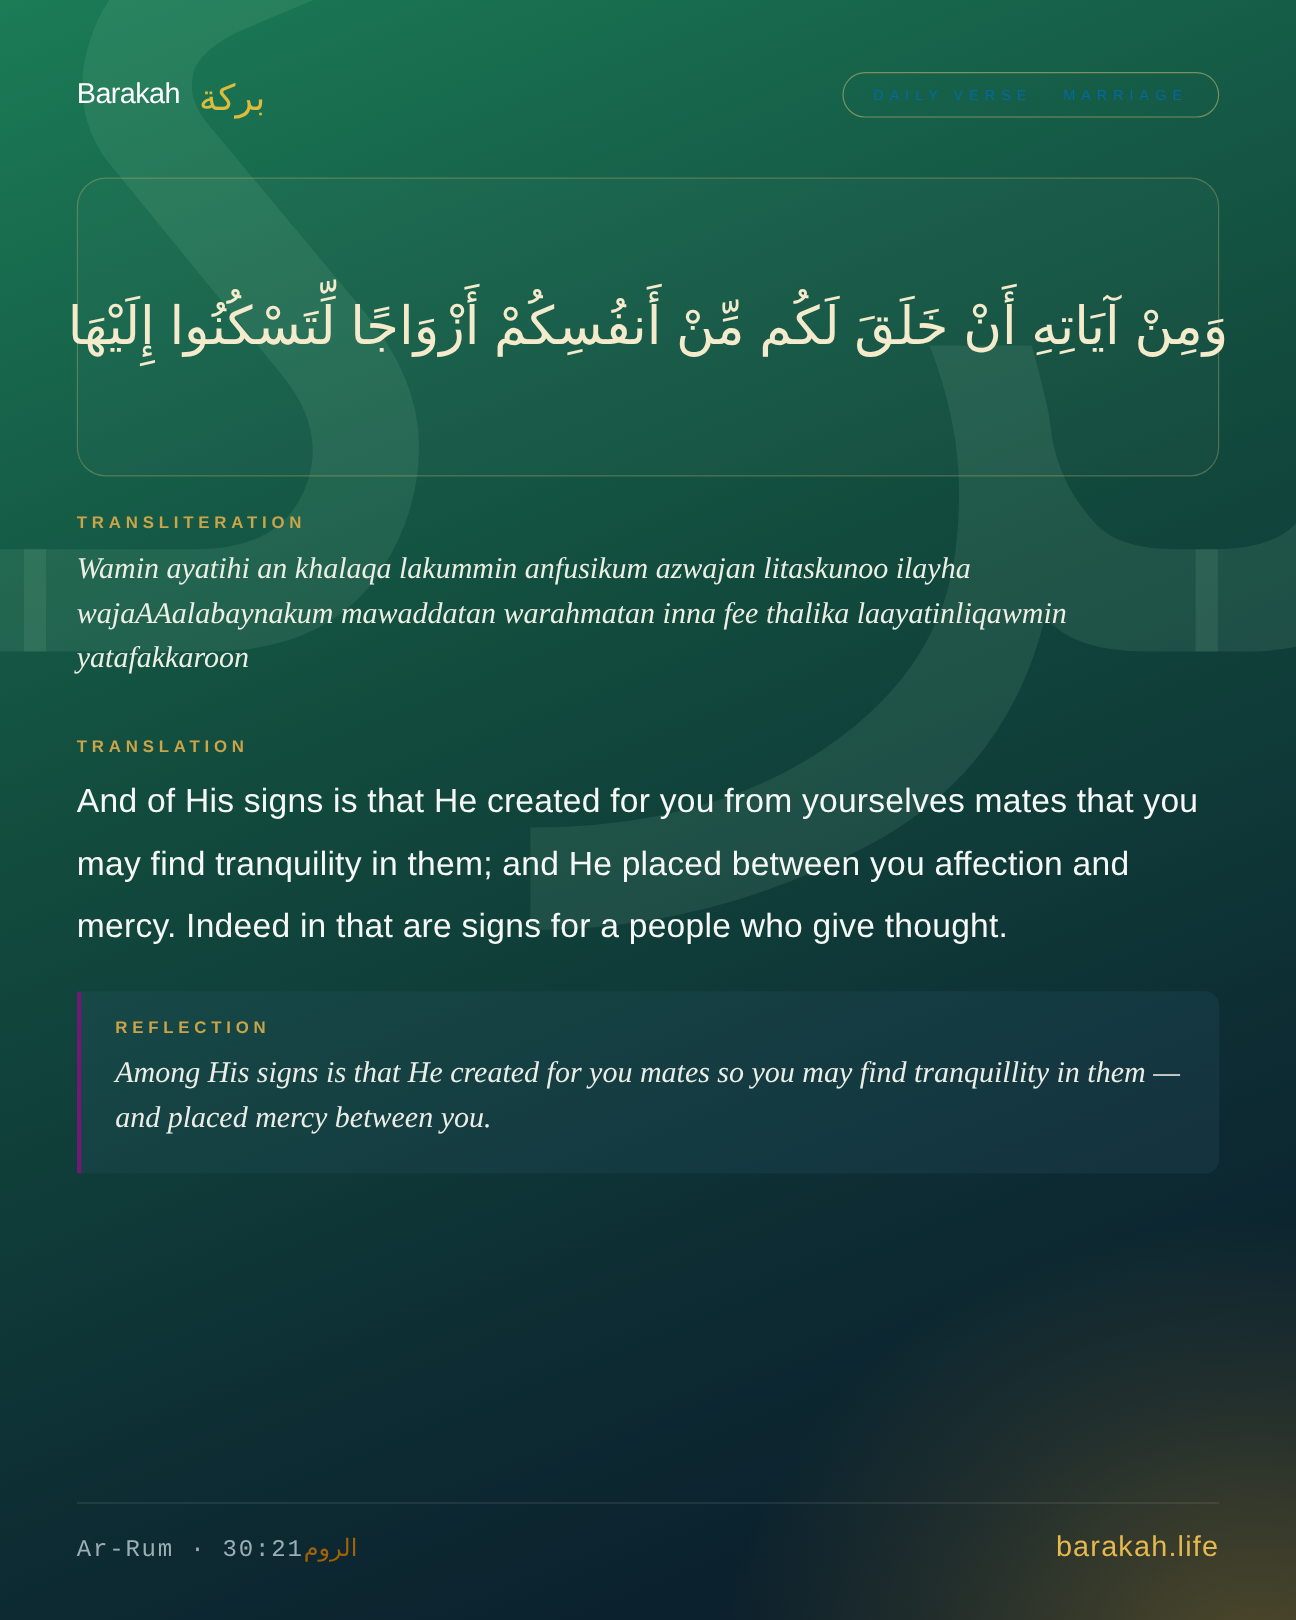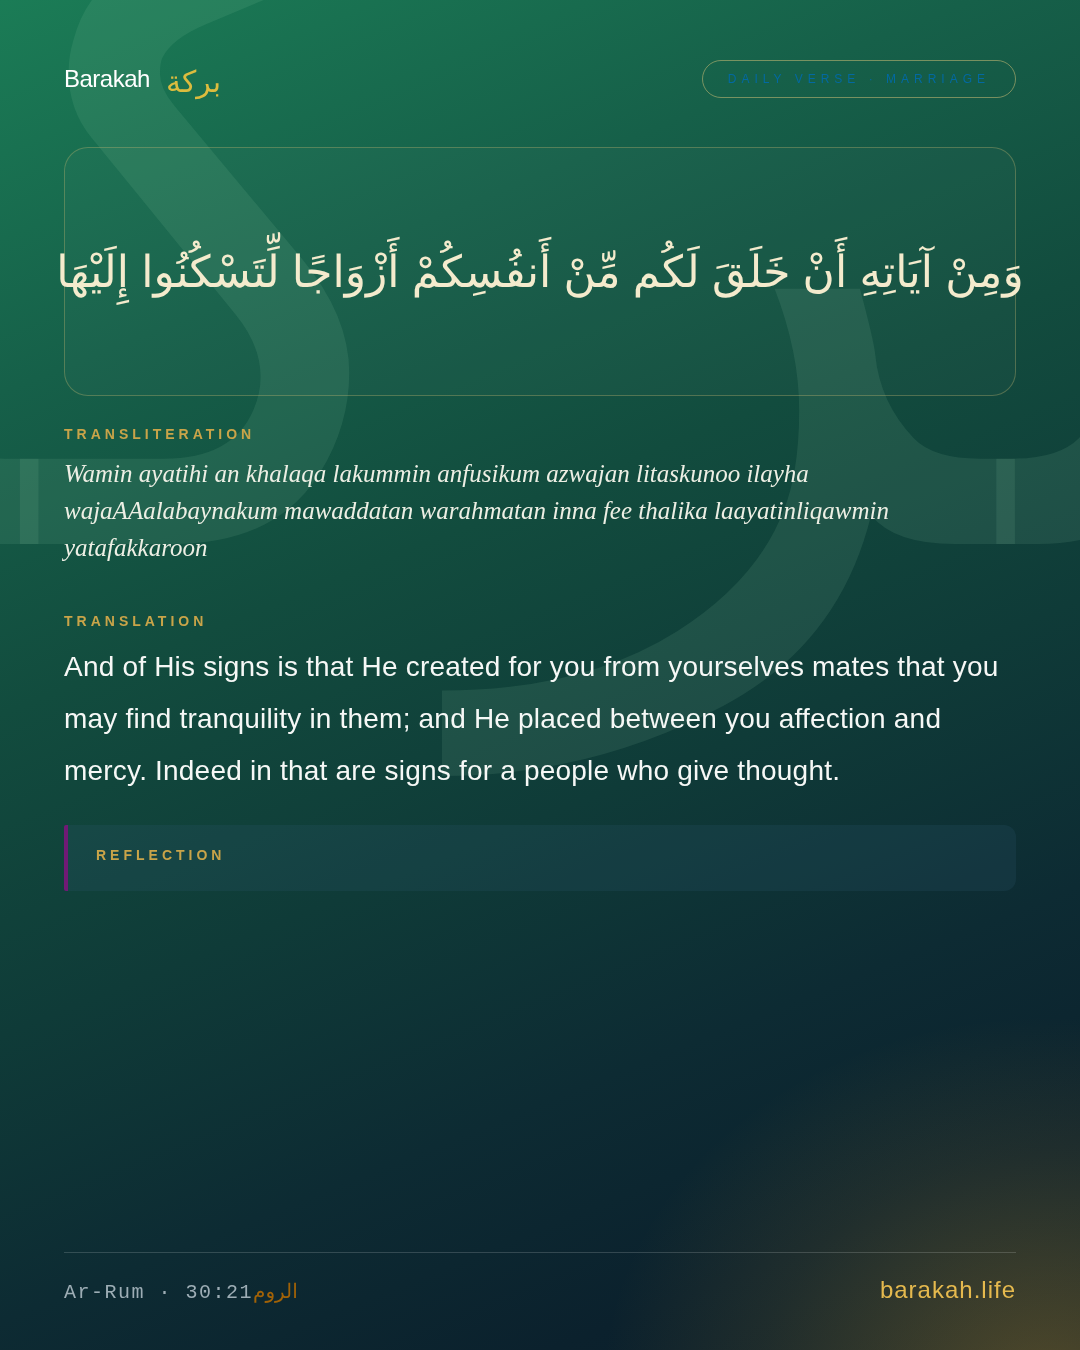--- a/index.html
+++ b/index.html
@@ -120,20 +120,21 @@
     <div class="transliteration-text">Wamin ayatihi an khalaqa lakummin anfusikum azwajan litaskunoo ilayha wajaAAalabaynakum mawaddatan warahmatan inna fee thalika laayatinliqawmin yatafakkaroon</div>
   </div>
 
   <div class="translation">
     <div class="section-label">TRANSLATION</div>
     <div class="translation-text">And of His signs is that He created for you from yourselves mates that you may find tranquility in them; and He placed between you affection and mercy. Indeed in that are signs for a people who give thought.</div>
   </div>
 
   <div class="reflection-card">
     <div class="section-label">REFLECTION</div>
+    <div class="reflection-text">Among His signs is that He created for you mates so you may find tranquillity in them — and placed mercy between you.</div>
   </div>
 
 </div>
 
 <div class="footer">
   <div class="footer-left">
     <span class="footer-reference">Ar-Rum · 30:21</span>
     <span class="footer-reference-arabic">الروم</span>
   </div>
   <div class="footer-site">barakah.life</div>

